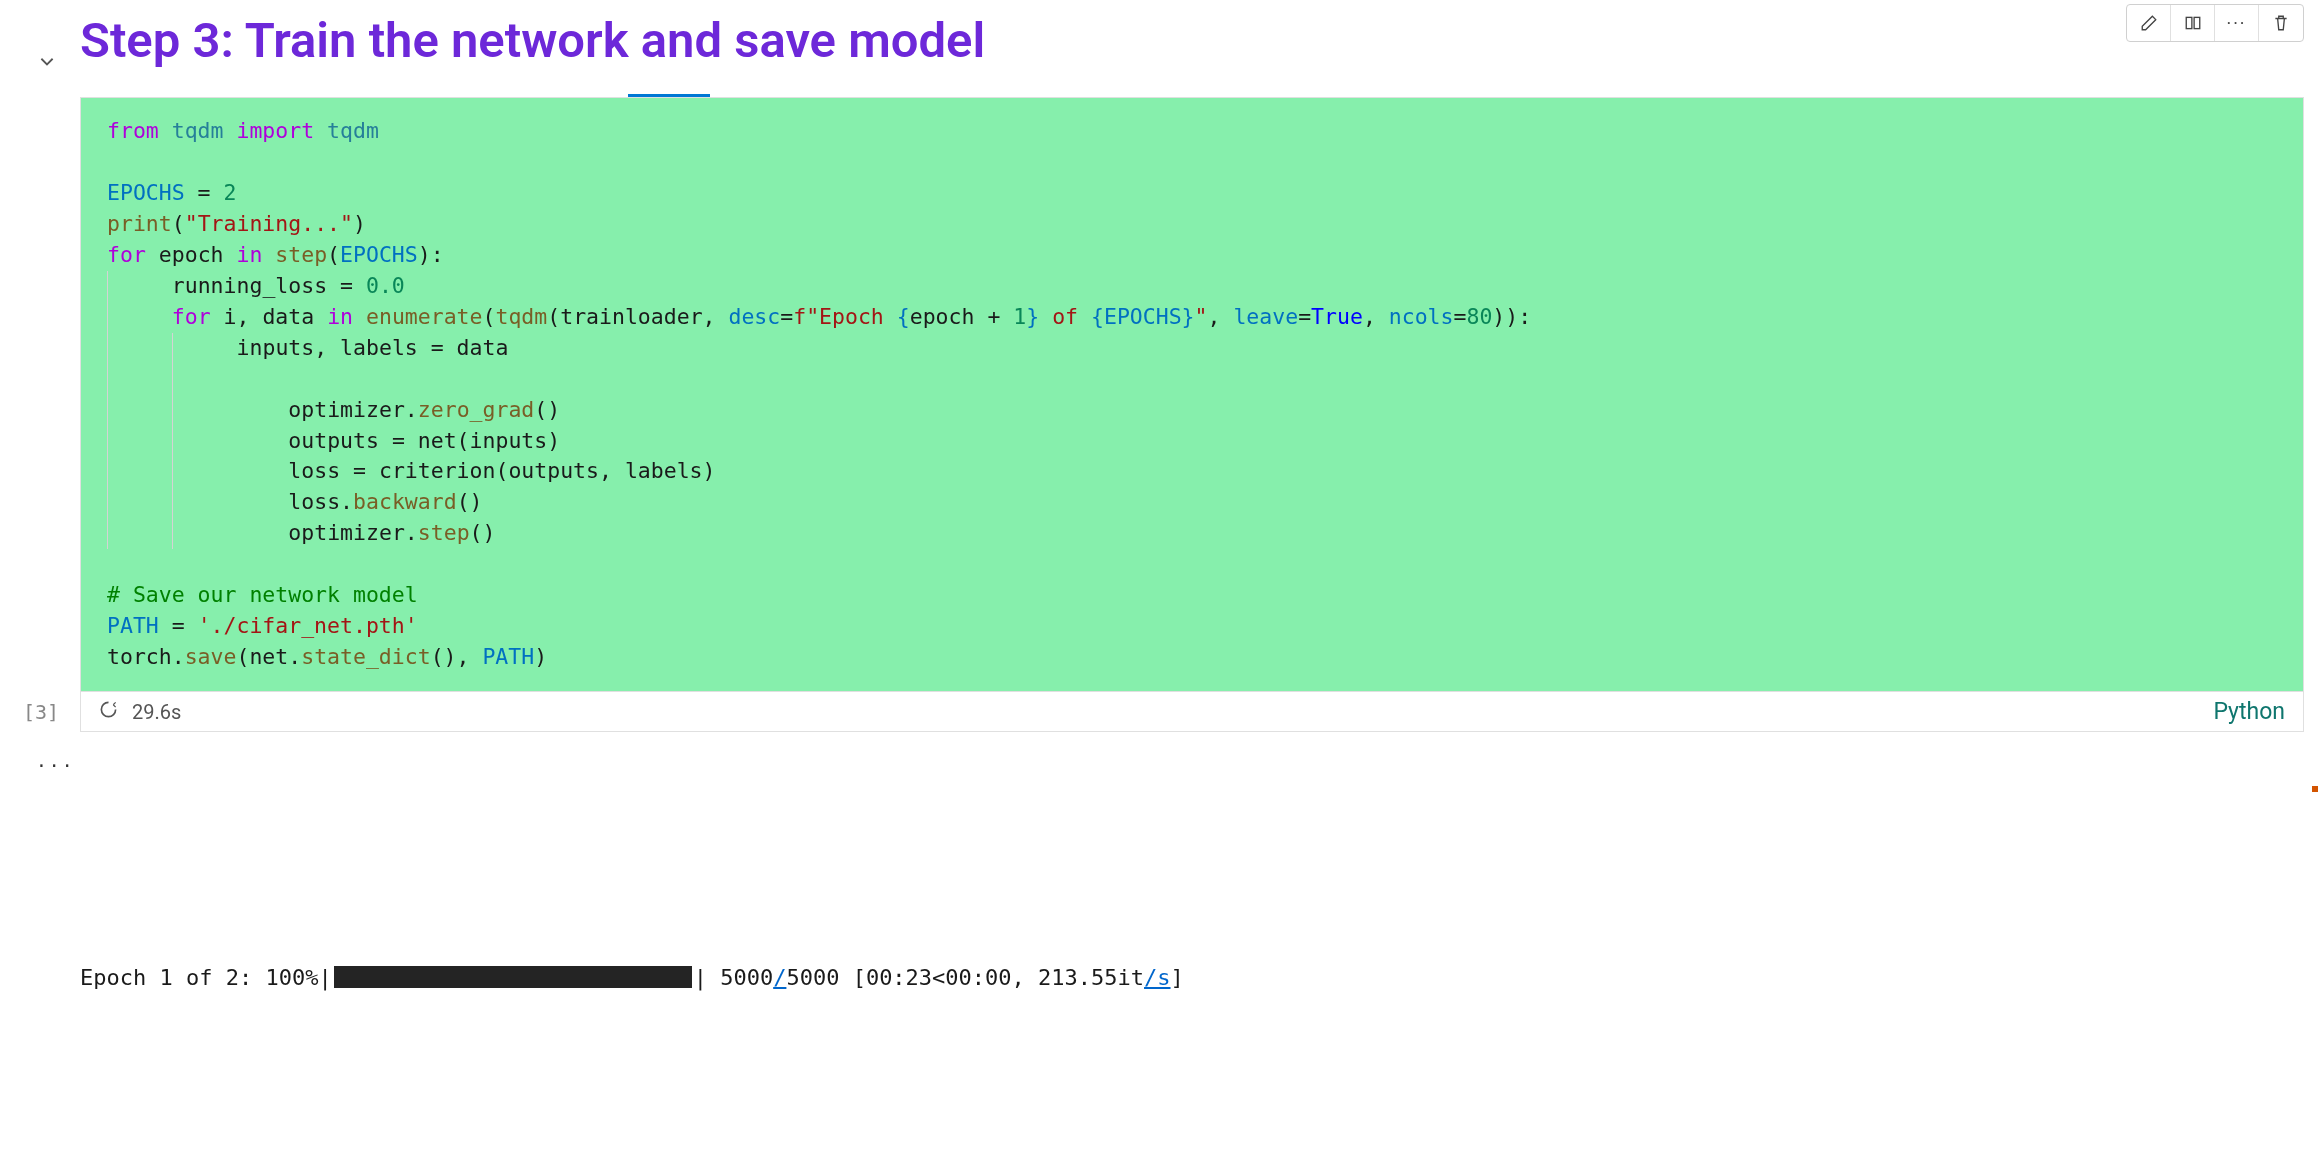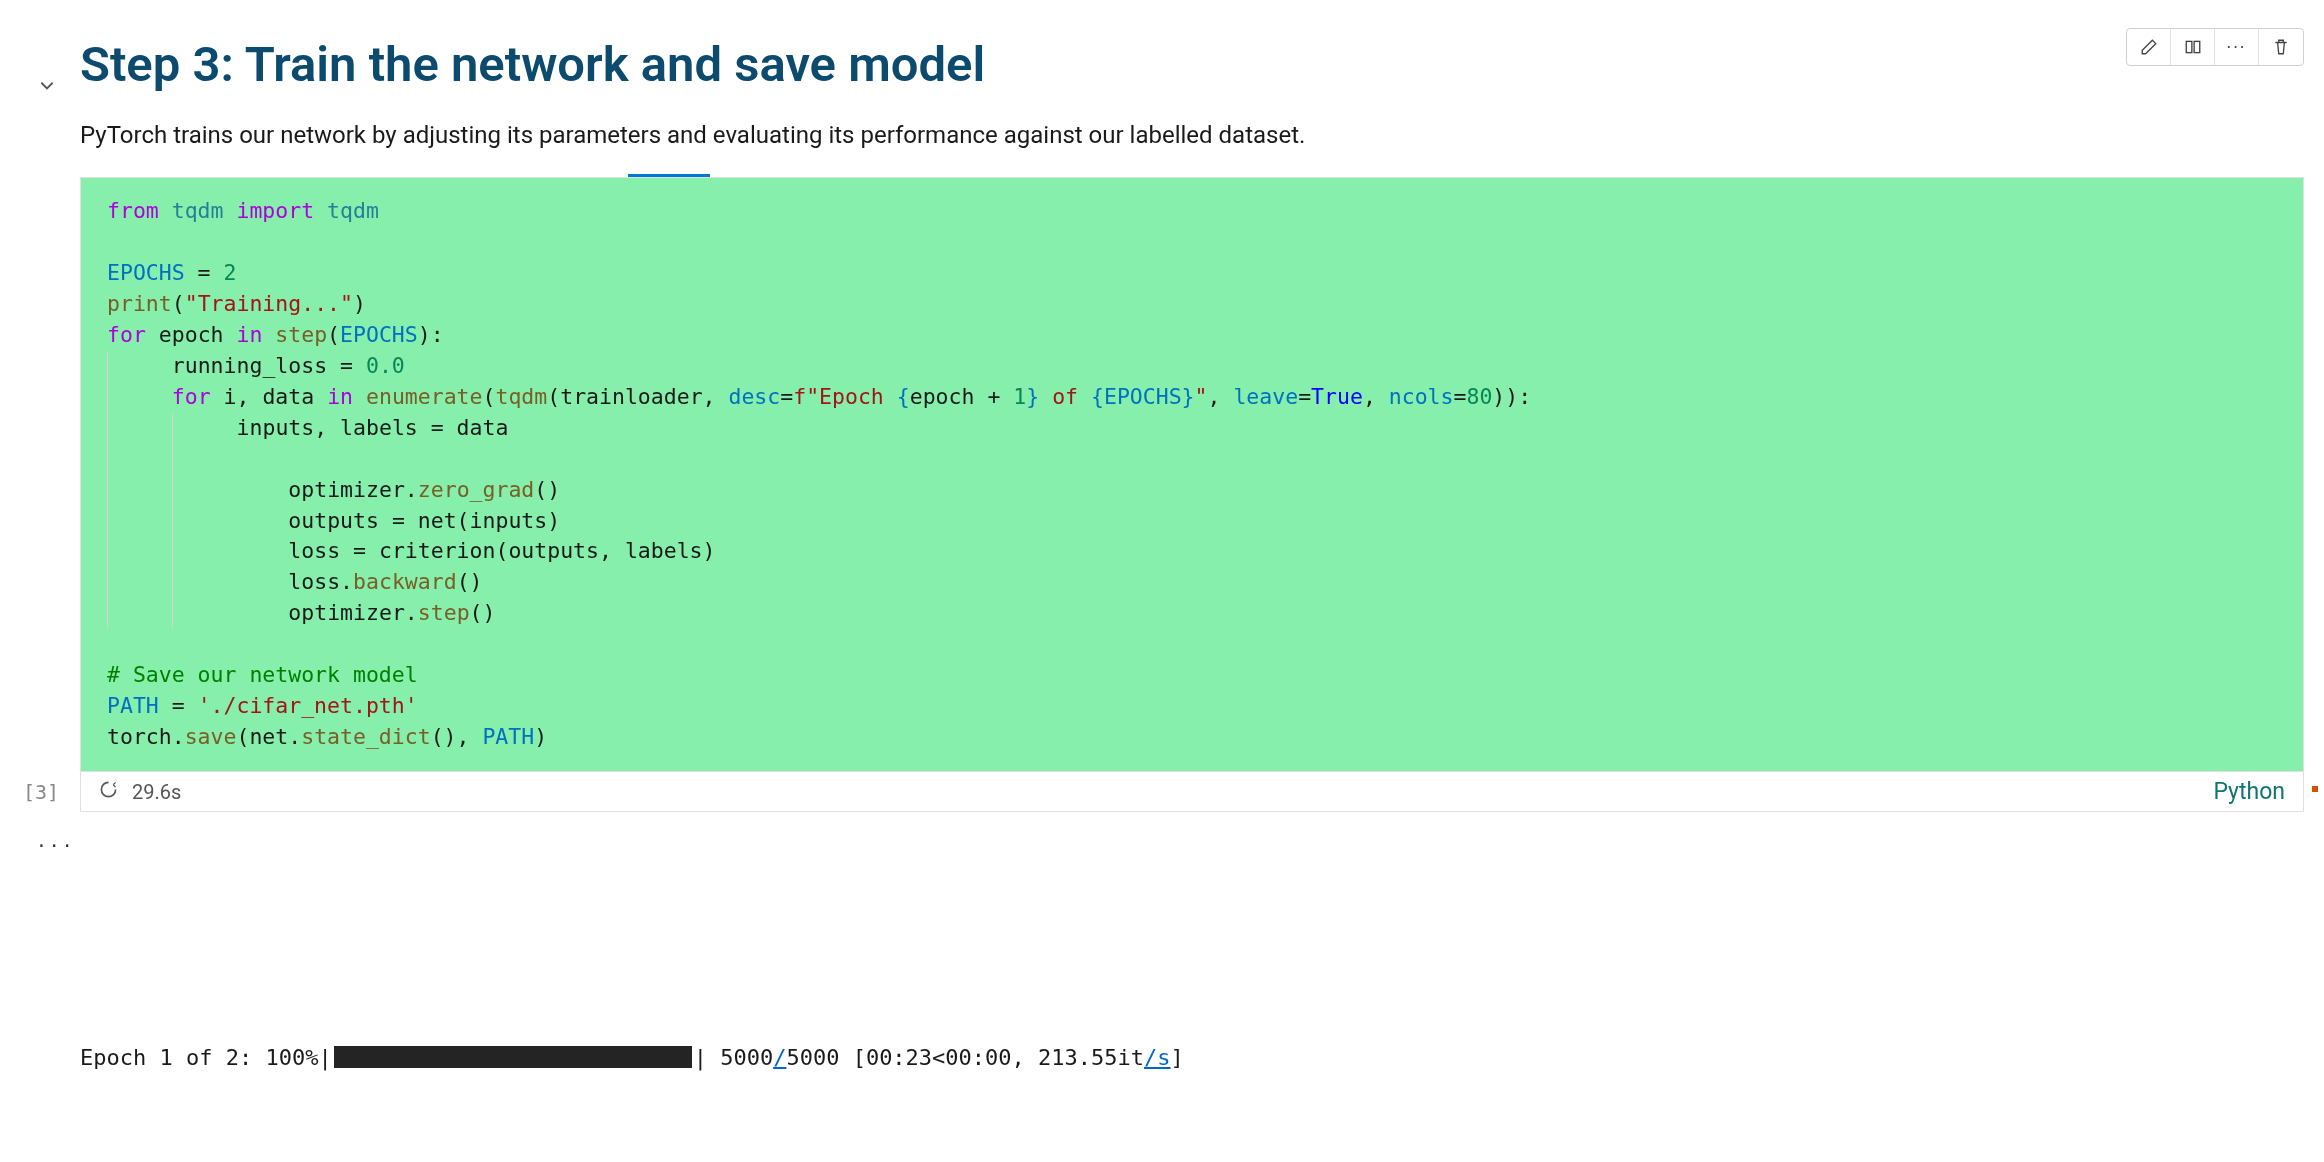--- a/index.html
+++ b/index.html
@@ -40,22 +40,22 @@
     .collapse-chevron {
       position: absolute;
       left: 38px;
       top: 40px;
       color: #555;
       cursor: pointer;
     }
     .heading {
       font-size: 49px;
       font-weight: 600;
-      color: #0c4a6e;
-      margin-top: 36px;
+      color: #6d28d9;
+      margin-top: 12px;
       margin-bottom: 28px;
     }
     .description {
       font-size: 24px;
       color: #1a1a1a;
       margin-bottom: 28px;
     }
     .code-cell {
       position: relative;
       margin-top: 8px;
@@ -199,21 +199,20 @@
     </div>
   </div>
 
   <div class="collapse-chevron">
     <svg width="18" height="18" viewBox="0 0 16 16" fill="none" stroke="currentColor" stroke-width="1.6">
         <path d="M3 6l5 5 5-5"></path>
       </svg>
   </div>
 
   <h1 class="heading">Step 3: Train the network and save model</h1>
-  <p class="description">PyTorch trains our network by adjusting its parameters and evaluating its performance against our labelled dataset.</p>
 
   <div class="code-cell">
     <div class="running-indicator"></div>
     <div class="code-block"><span class="tk-kw">from</span> <span class="tk-mod">tqdm</span> <span class="tk-kw">import</span> <span class="tk-mod">tqdm</span>
 
 <span class="tk-const">EPOCHS</span><span> = </span><span class="tk-num">2</span>
 <span class="tk-func">print</span>(<span class="tk-str">"Training..."</span>)
 <span class="tk-kw">for</span> <span>epoch</span> <span class="tk-kw">in</span> <span class="tk-func">step</span>(<span class="tk-const">EPOCHS</span>):
 <span class="indent-guide">    <span>running_loss</span> = <span class="tk-num">0.0</span>
     <span class="tk-kw">for</span> <span>i</span>, <span>data</span> <span class="tk-kw">in</span> <span class="tk-func">enumerate</span>(<span class="tk-func">tqdm</span>(<span>trainloader</span>, <span class="tk-var">desc</span>=<span class="tk-str">f"Epoch </span><span class="tk-const">{</span><span>epoch</span><span> + </span><span class="tk-num">1</span><span class="tk-const">}</span><span class="tk-str"> of </span><span class="tk-const">{</span><span class="tk-var">EPOCHS</span><span class="tk-const">}</span><span class="tk-str">"</span>, <span class="tk-var">leave</span>=<span class="tk-bool">True</span>, <span class="tk-var">ncols</span>=<span class="tk-num">80</span>)):

